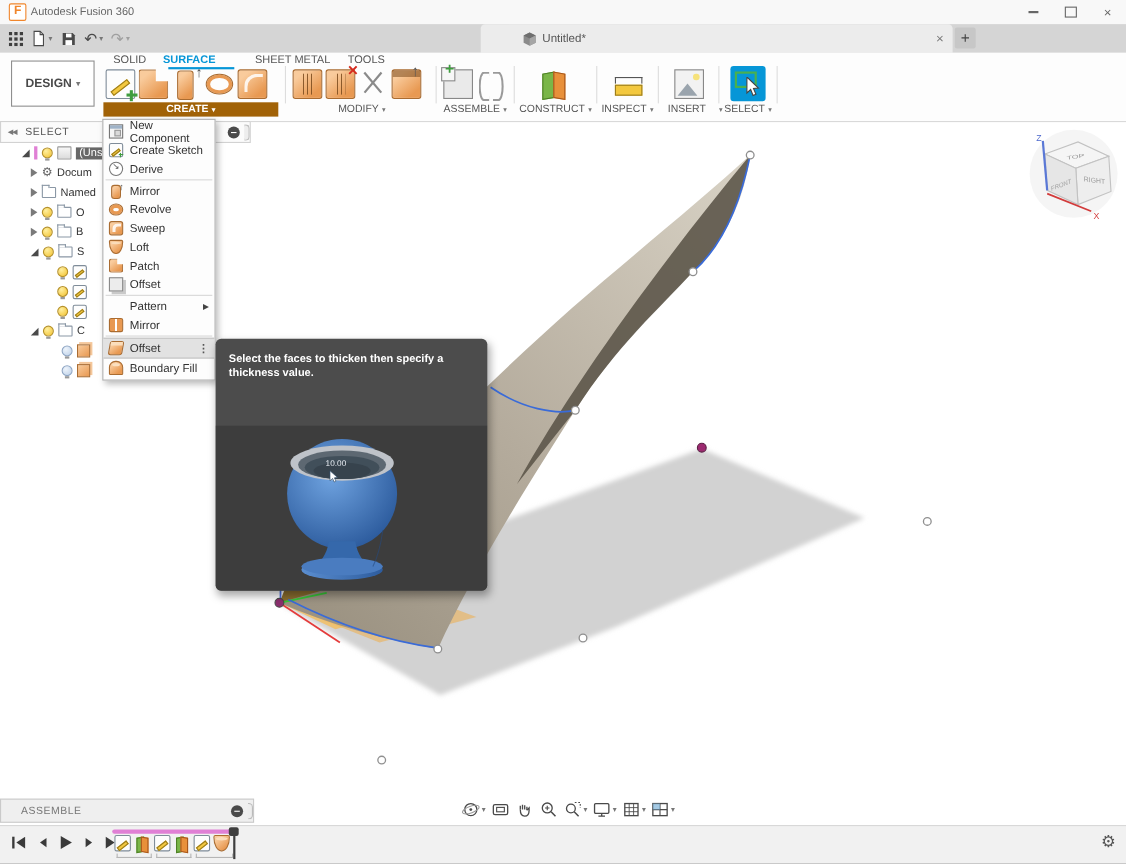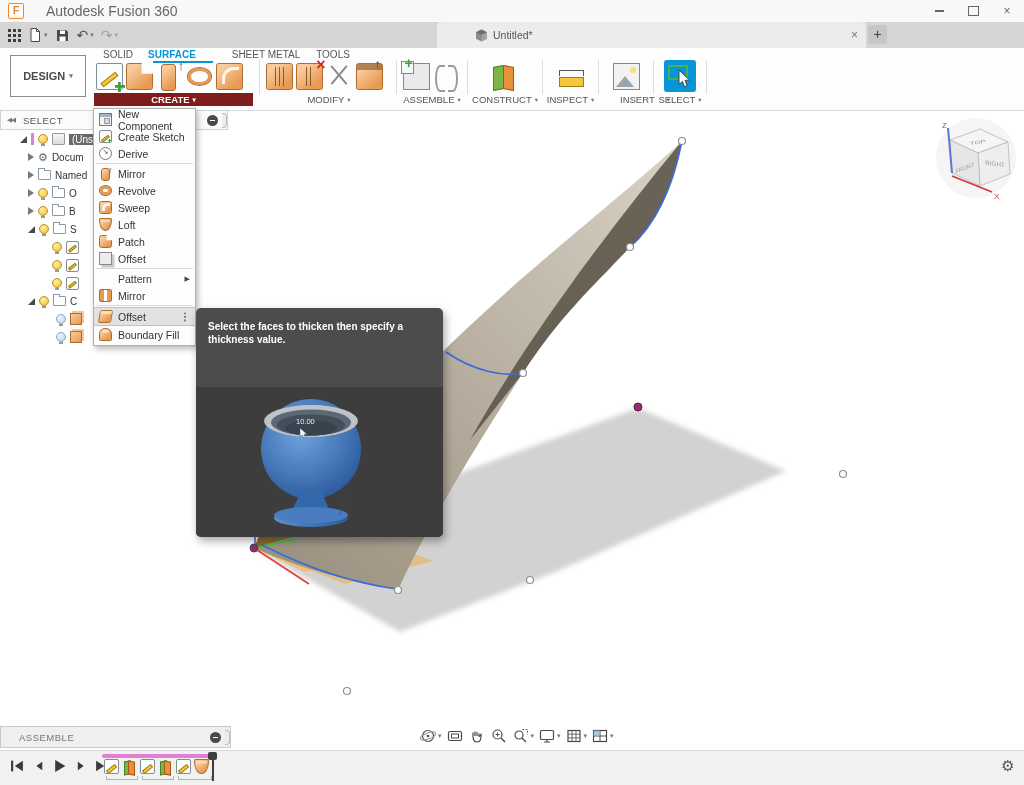--- a/index.html
+++ b/index.html
@@ -5,21 +5,21 @@
   html,body{margin:0;padding:0;background:#888;}
   #app{position:relative;width:1024px;height:785px;background:#fff;overflow:hidden;
        font-family:"Liberation Sans",sans-serif;-webkit-font-smoothing:antialiased;color:#444;}
   .abs{position:absolute;}
 
   
   #titlebar{position:absolute;left:0;top:0;width:1024px;height:22px;background:#f8f8f8;
             border-bottom:1px solid #e3e3e3;display:flex;align-items:center;}
   #fusion-logo{margin-left:8px;width:14px;height:14px;background:#fff;border:1px solid #f0862c;
                color:#f0862c;font-weight:bold;font-size:11px;line-height:13px;text-align:center;border-radius:2px;}
-  #app-title{margin-left:22px;font-size:14px;color:#666;}
+  #app-title{margin-left:4px;font-size:10px;color:#666;}
   #win-controls{margin-left:auto;display:flex;align-items:center;gap:0;}
   .winbtn{width:34px;height:22px;display:flex;align-items:center;justify-content:center;color:#666;font-size:12px;}
   .winmin{width:9px;height:2px;background:#666;}
   .winmaxbox{width:9px;height:8px;border:1px solid #666;}
 
   
   #appbar{position:absolute;left:0;top:22px;width:1024px;height:26px;background:#d5d5d5;}
   #qat{position:absolute;left:8px;top:0;height:26px;display:flex;align-items:center;gap:7px;}
   .qbtn{display:flex;align-items:center;gap:2px;color:#4a4a4a;}
   .qcaret{font-size:7px;color:#777;}
@@ -39,21 +39,21 @@
   #ribbon{position:absolute;left:0;top:48px;width:1024px;height:62px;background:#fdfdfd;border-bottom:1px solid #d9d9d9;}
   #design-btn{position:absolute;left:10px;top:7px;width:74px;height:40px;border:1px solid #8f8f8f;background:#fff;
               display:flex;align-items:center;justify-content:center;gap:4px;font-size:11px;font-weight:bold;color:#4a4a4a;}
   .rtab{position:absolute;top:1px;height:13px;font-size:10px;color:#555;text-align:center;}
   .rtab.active{color:#0696d7;font-weight:bold;}
   #surface-underline{position:absolute;left:153px;top:13px;width:60px;height:2px;background:#0696d7;}
   .gicons{position:absolute;top:15px;display:flex;align-items:flex-end;gap:3px;}
   .glabel{position:absolute;top:45px;height:13px;font-size:9.5px;color:#555;display:flex;
           align-items:center;justify-content:center;gap:3px;}
   .glabel .qcaret{font-size:6.5px;}
-  #create-label{background:#7f1d1d;color:#fff;font-weight:bold;}
+  #create-label{background:#a16207;color:#fff;font-weight:bold;}
   #create-label .qcaret{color:#fff;}
   .vsep{position:absolute;top:12px;width:1px;height:34px;background:#ddd;}
 
   
   .ric{width:27px;height:27px;position:relative;box-sizing:border-box;flex:none;}
   .mic{width:13px;height:13px;position:relative;box-sizing:border-box;flex:none;}
   .or{background:linear-gradient(140deg,#f9cb9c 20%,#e89952 80%);border:1px solid #aa6c31;border-radius:2.5px;}
 
   .i-sketch{background:#fdfdfd;border:1px solid #7f8c99;border-radius:2px;}
   .i-sketch::before{content:"";position:absolute;left:10%;top:52%;width:68%;height:13%;background:#f3c83f;
@@ -325,21 +325,21 @@
     <div class="glabel" style="left:543px;width:55px;">
       <span>INSPECT</span>
       <span class="qcaret">▾</span>
     </div>
 
     <div class="vsep" style="left:598px;"></div>
 
     <div class="gicons" style="left:613px;">
       <div class="ric i-image"></div>
     </div>
-    <div class="glabel" style="left:618px;width:54px;gap:12px;">
+    <div class="glabel" style="left:605px;width:54px;gap:12px;">
       <span>INSERT</span>
       <span class="qcaret">▾</span>
     </div>
 
     <div class="vsep" style="left:653px;"></div>
 
     <div class="gicons" style="left:664px;top:12px;">
       <div class="i-select"></div>
     </div>
     <div class="glabel" style="left:654px;width:52px;">

